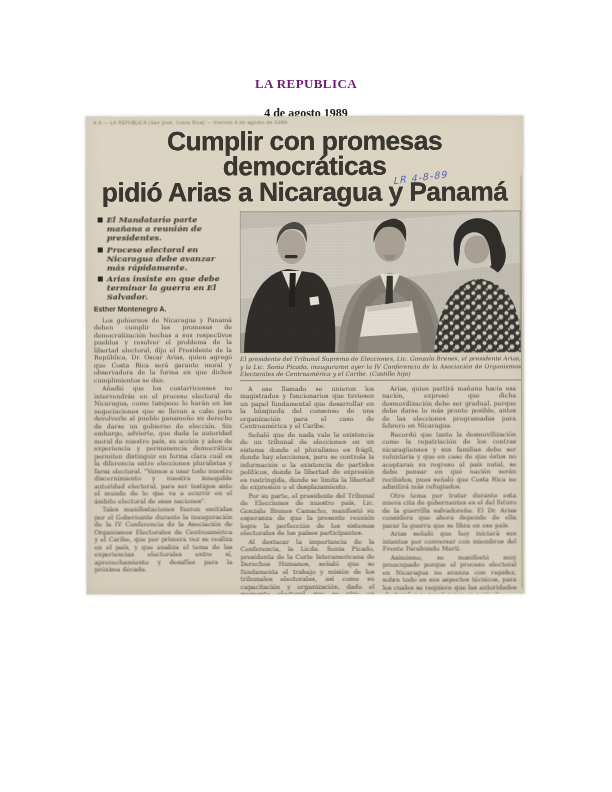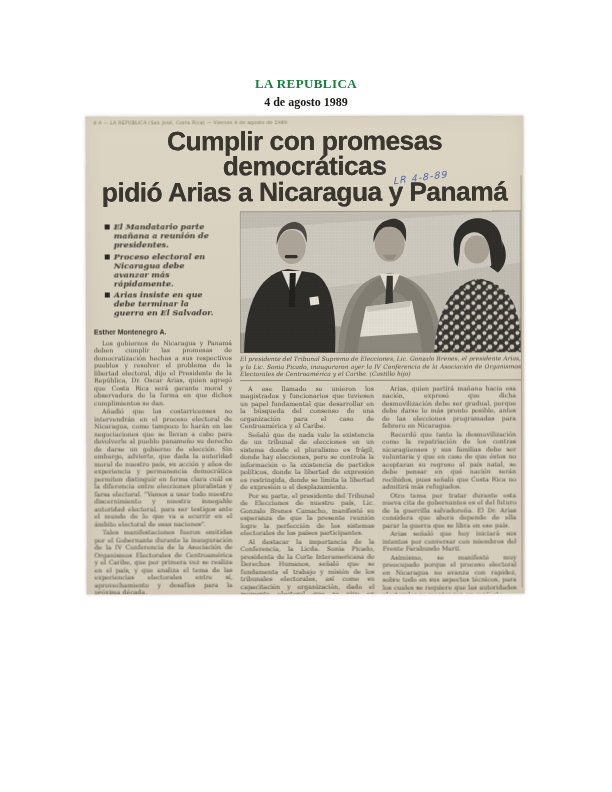--- a/index.html
+++ b/index.html
@@ -1,22 +1,22 @@
 <!DOCTYPE html>
 <html><head>
 <meta charset="utf-8">
 <style>
   html,body{margin:0;padding:0;}
   body{
     width:612px;height:792px;background:#ffffff;position:relative;overflow:hidden;
     font-family:"Liberation Serif",serif;
   }
   .page-header{position:absolute;top:76px;left:0;width:612px;text-align:center;}
-  .pub-title{font-family:"Liberation Serif",serif;font-weight:bold;font-size:13px;color:#15803d;letter-spacing:.4px;}
-  .pub-date{font-family:"Liberation Serif",serif;font-weight:bold;font-size:12px;color:#1c1b18;margin-top:3px;}
+  .pub-title{font-family:"Liberation Serif",serif;font-weight:bold;font-size:13px;color:#701a75;letter-spacing:.4px;}
+  .pub-date{font-family:"Liberation Serif",serif;font-weight:bold;font-size:12px;color:#1c1b18;margin-top:14px;}
 
   .clipping{
     position:absolute;left:86px;top:116px;width:438px;height:478px;box-sizing:border-box;
     background:linear-gradient(178deg,#ddd5c4 0%,#d8d0bf 40%,#d5cdbb 100%);
     box-shadow:0 0 3px rgba(90,80,60,.35), inset 0 0 18px rgba(120,105,80,.12);
     padding:4px 8px 6px 8px;overflow:hidden;transform:rotate(-.15deg);
   }
   .masthead-strip{
     font-family:"DejaVu Sans",sans-serif;font-size:7px;color:#7b7466;
     transform:scale(.68);transform-origin:left top;white-space:nowrap;
@@ -30,21 +30,21 @@
   }
   .handwritten{
     position:absolute;top:56px;left:308px;
     font-family:"DejaVu Sans",sans-serif;font-style:italic;font-size:9.5px;
     color:#4458a4;transform:rotate(-7deg) skewX(-8deg);letter-spacing:1px;opacity:.9;
   }
   .content{display:flex;gap:8px;margin-top:6px;}
   .col1{width:138px;flex:0 0 138px;}
   .right-side{flex:1;min-width:0;}
 
-  ul.bullets{list-style:none;margin:11px;padding:0;}
+  ul.bullets{list-style:none;margin:4px;padding:0;}
   ul.bullets li{display:flex;gap:4px;margin-bottom:2.5px;}
   .sq{flex:0 0 5px;width:5px;height:5px;background:#2b2823;margin-top:2px;}
   .bullet-text{
     font-family:"DejaVu Serif",serif;font-style:italic;font-weight:700;
     font-size:8px;line-height:1.12;color:#3b372f;filter:blur(.18px);
   }
   .byline{
     font-family:"Liberation Sans",sans-serif;font-weight:700;font-size:7px;
     color:#33302a;margin:3px 0 4px 0;filter:blur(.15px);
   }

